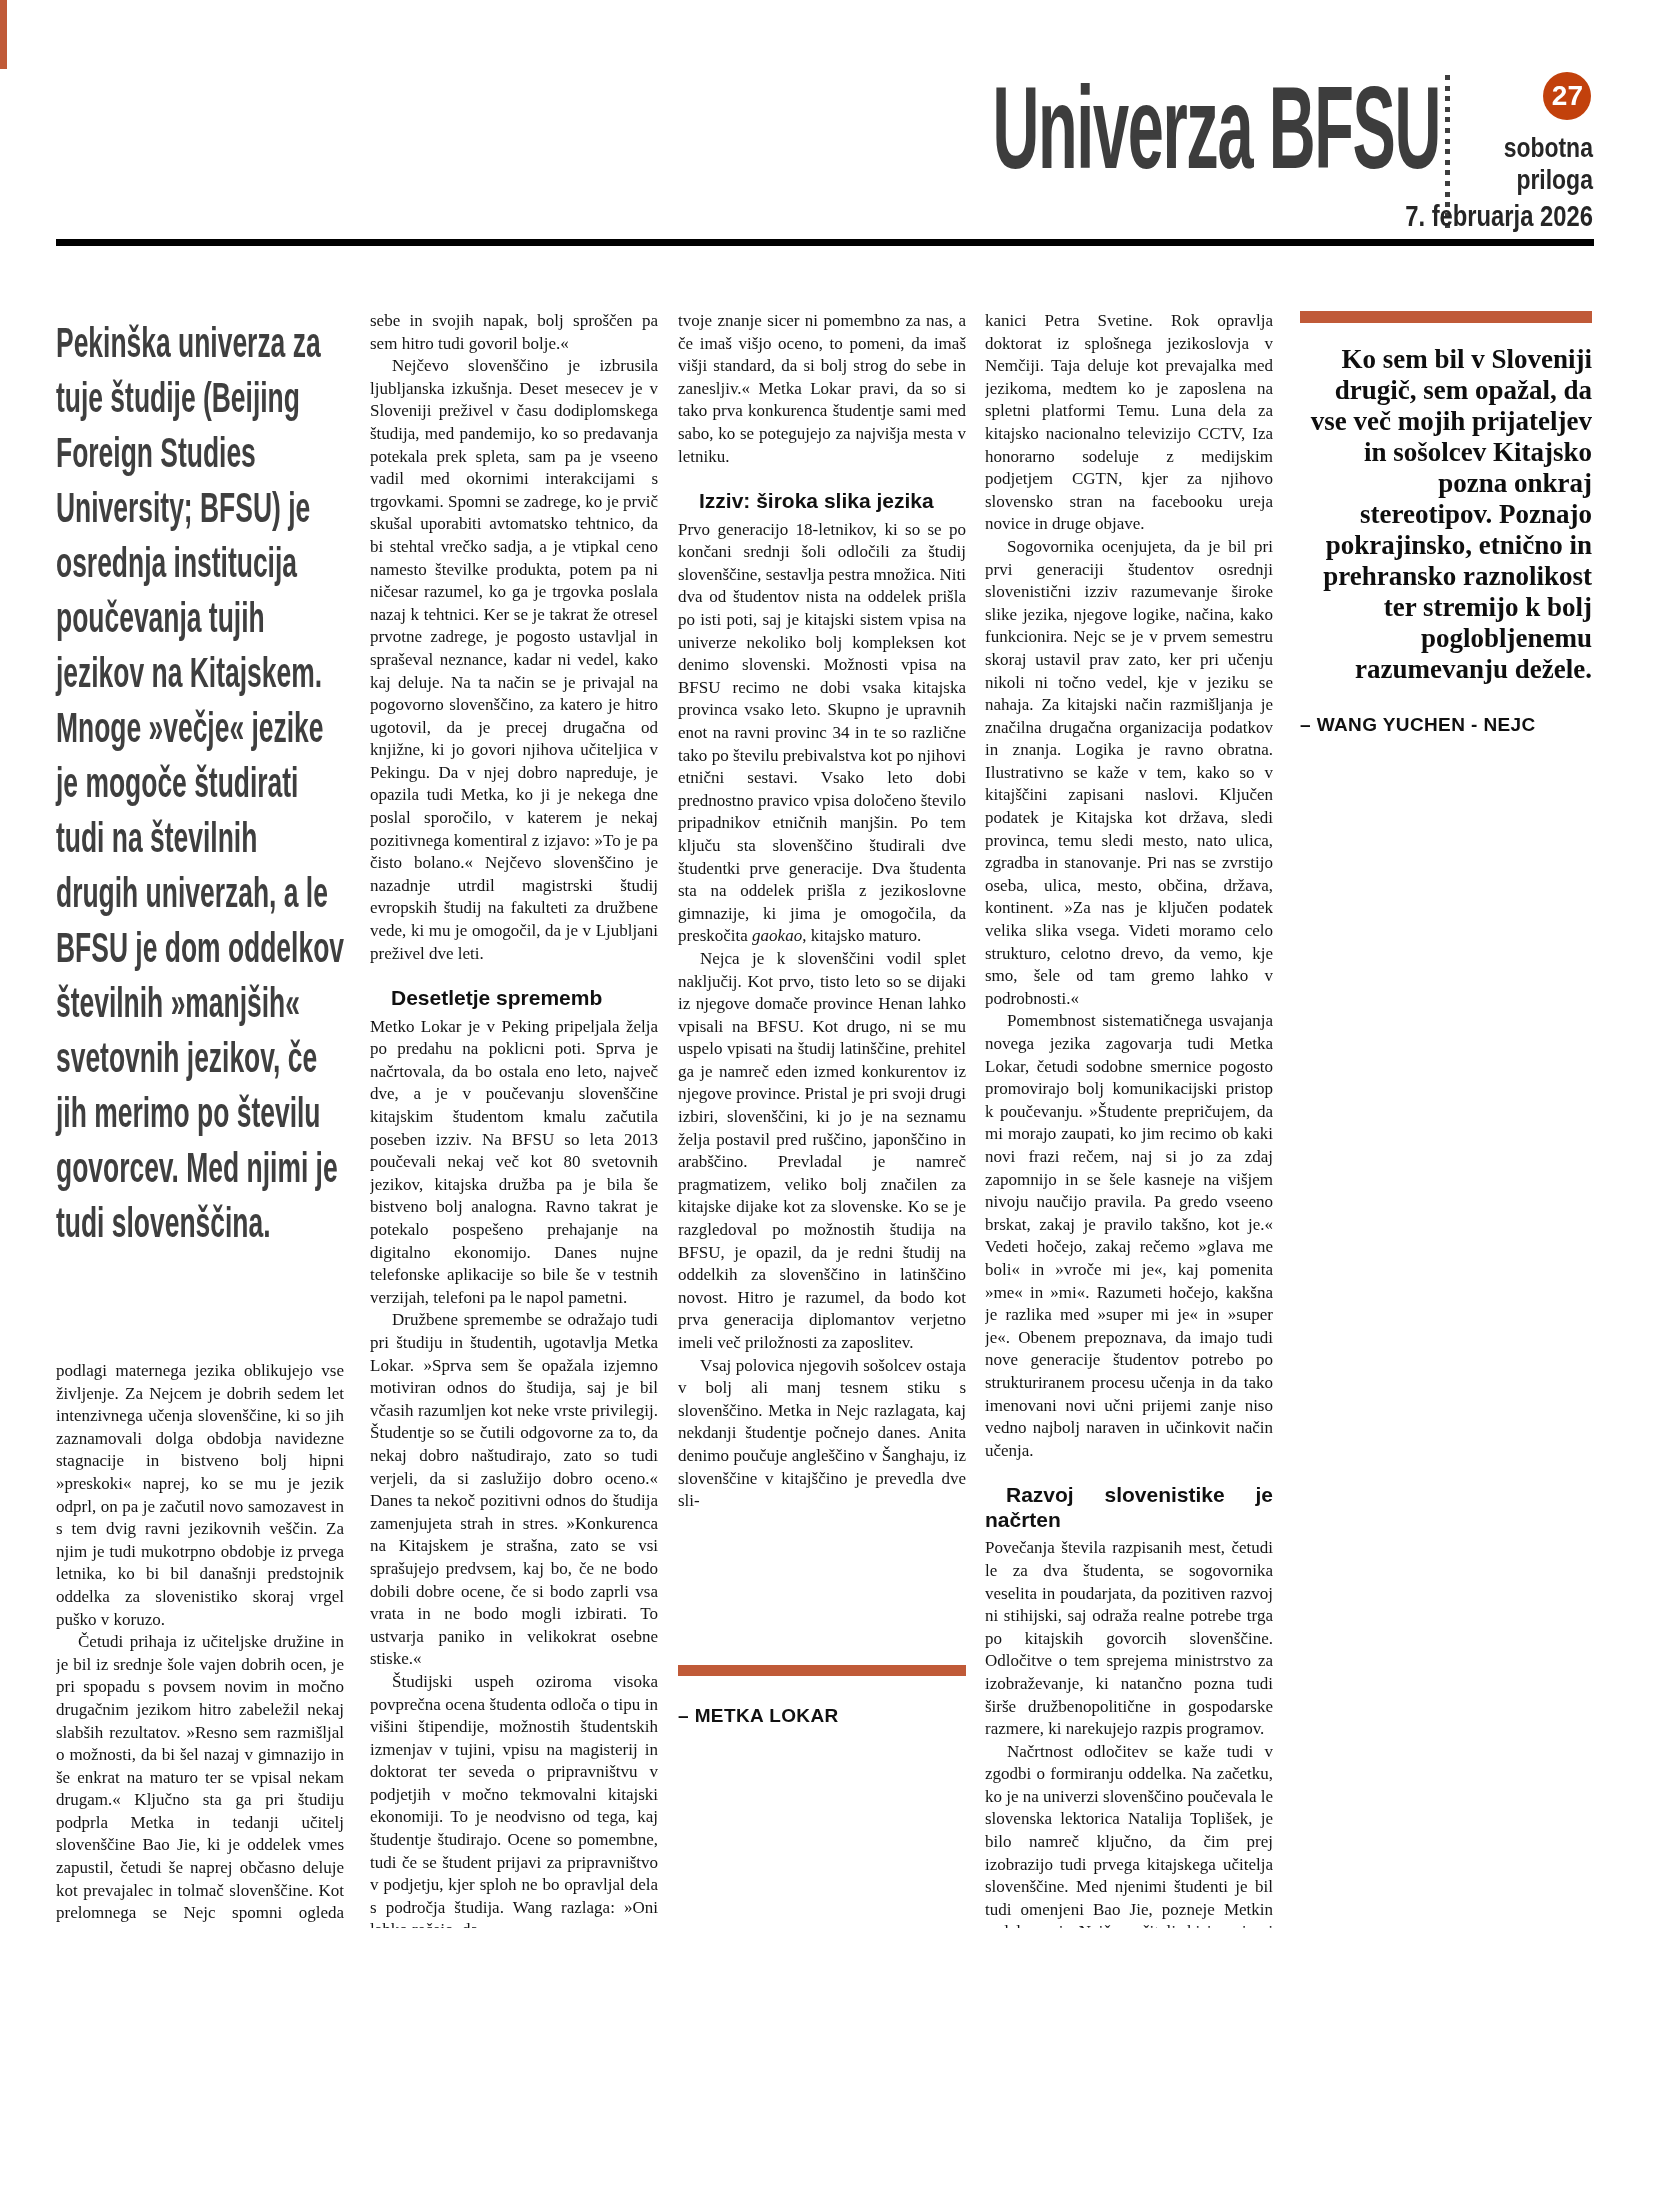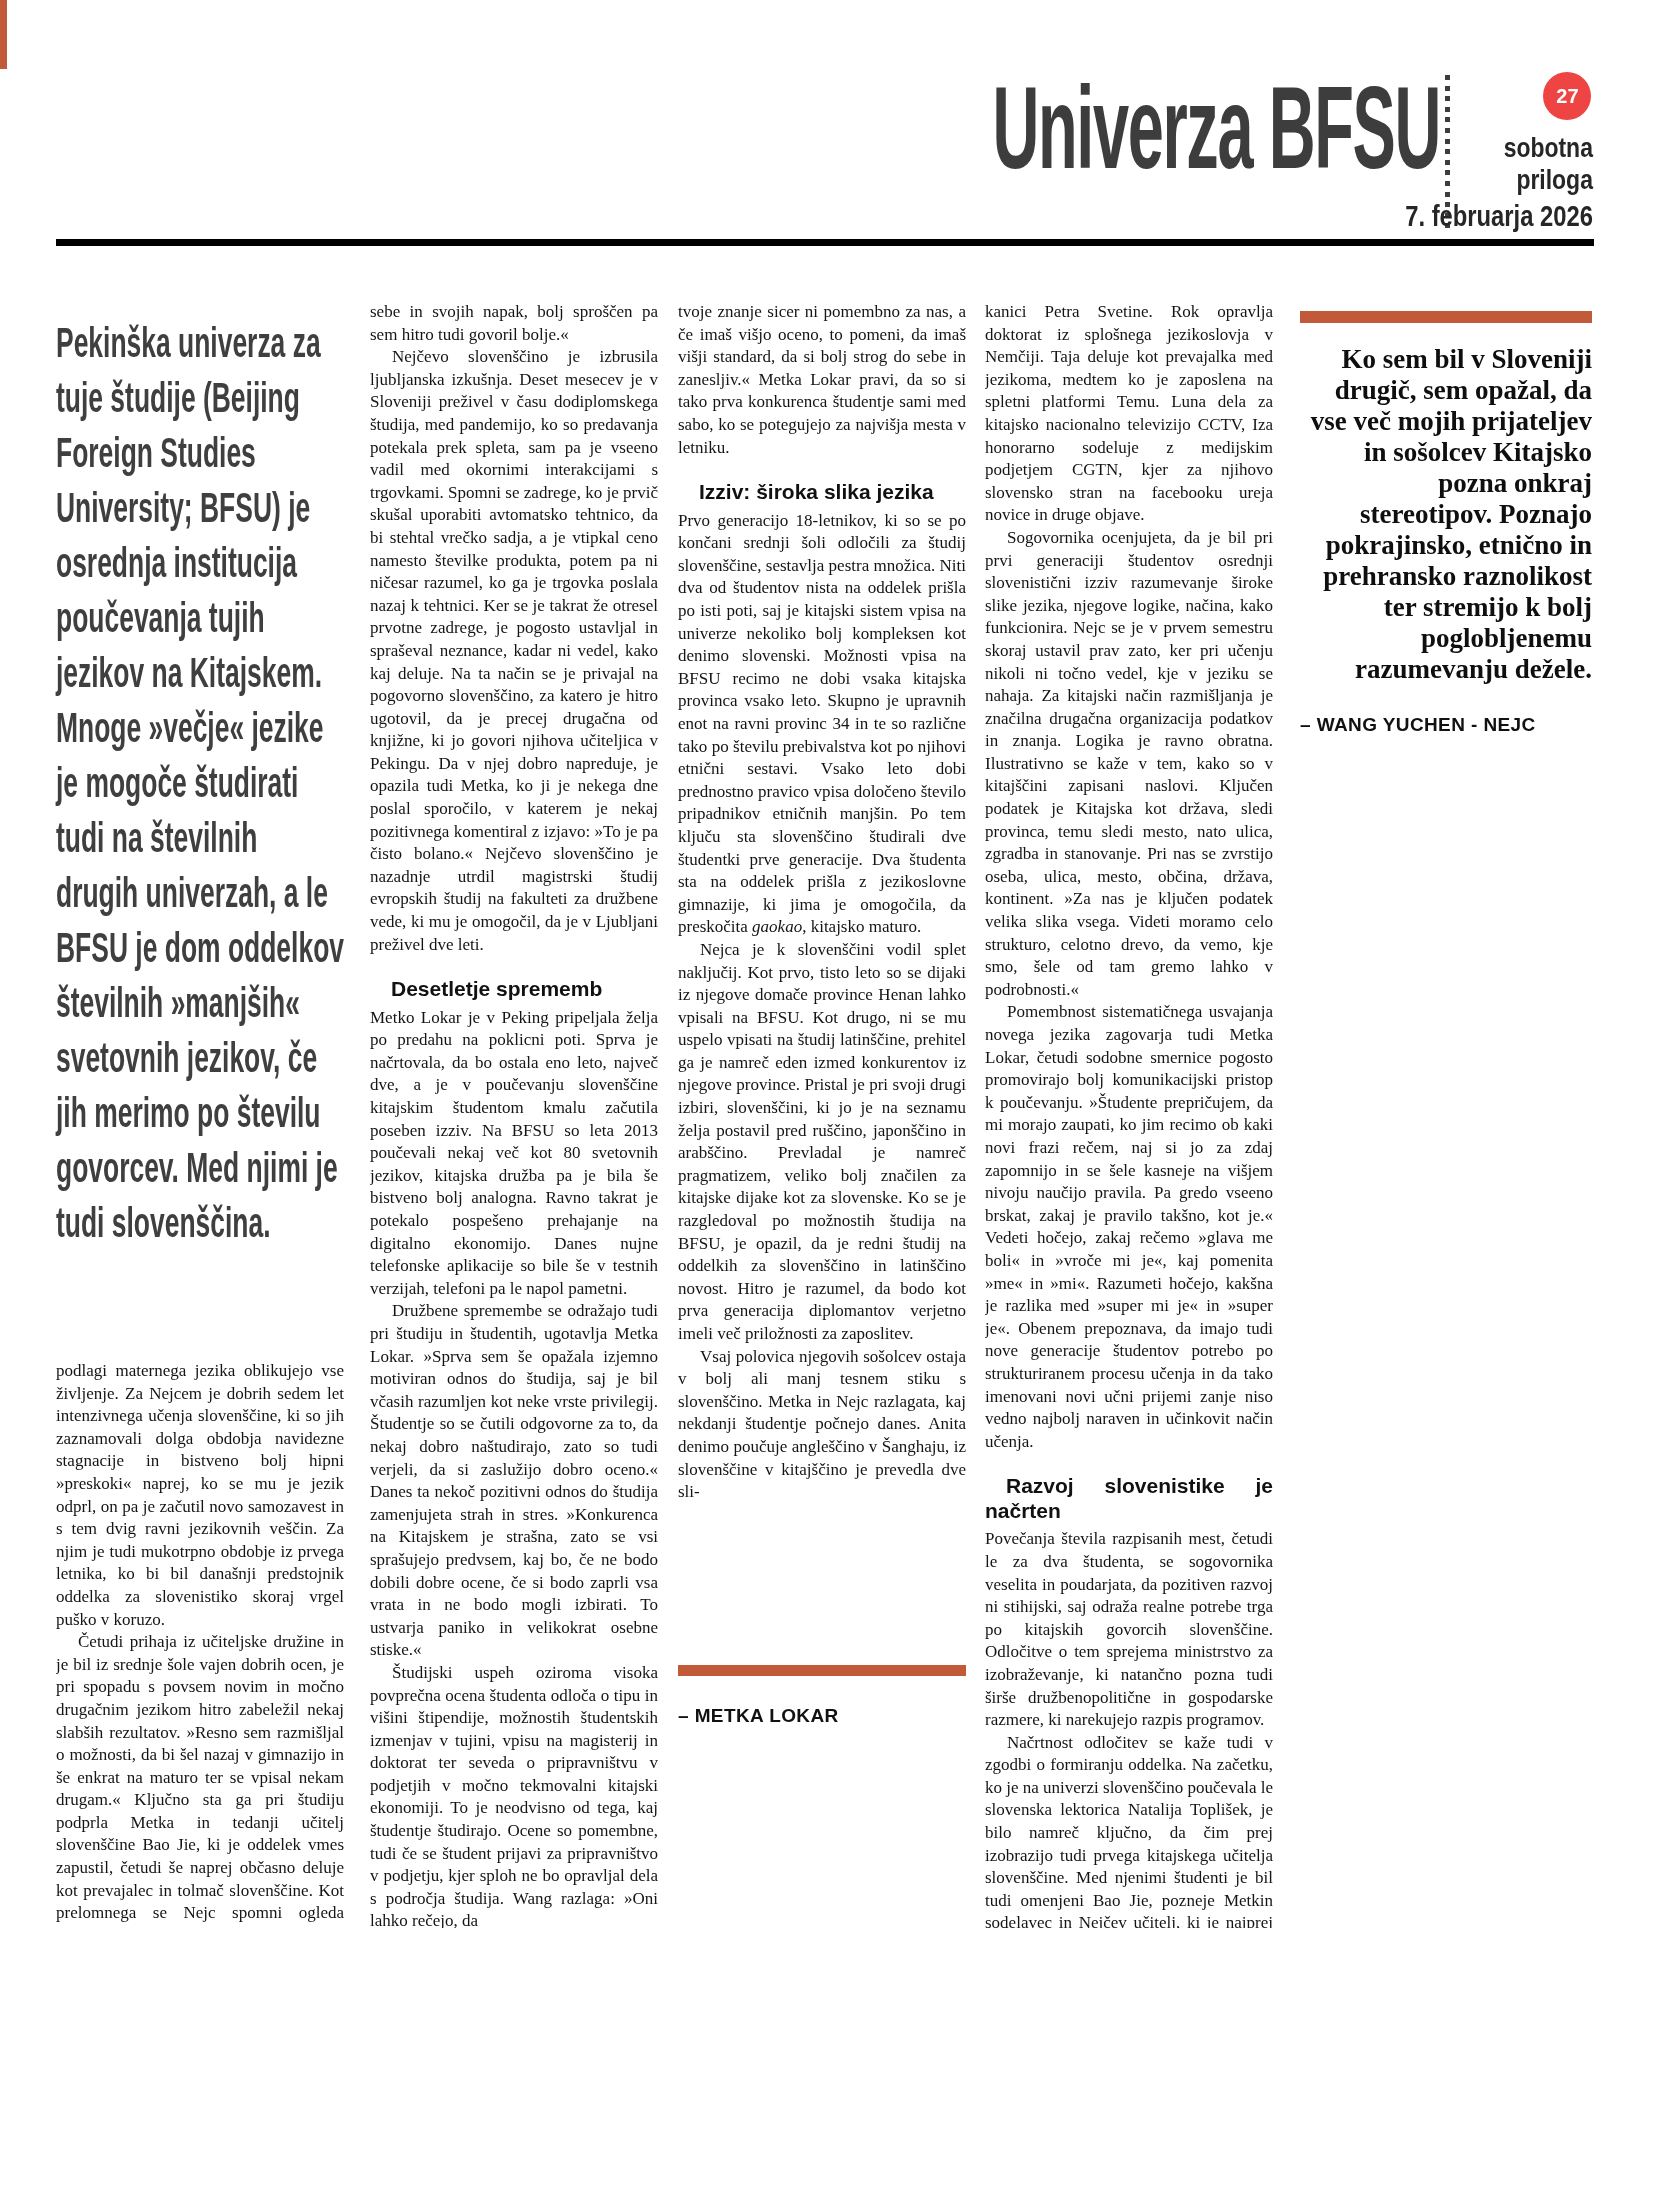--- a/index.html
+++ b/index.html
@@ -10,33 +10,33 @@
   .red-sliver{position:absolute;left:0;top:0;width:7.4px;height:69px;}
 
   
   .masthead-title{position:absolute;right:238px;top:70px;white-space:nowrap;
     font-family:"Liberation Sans",sans-serif;font-weight:bold;font-size:116px;line-height:1;
     color:#3d3d3d;letter-spacing:-2.5px;transform:scaleX(0.56);transform-origin:top right;}
   .dotted-divider{position:absolute;left:1445px;top:75px;width:4.9px;height:156px;
     background:repeating-linear-gradient(to bottom,#3d3d3d 0 4.9px,transparent 4.9px 10.6px);}
   .issue-block{position:absolute;right:85px;top:72px;text-align:right;
     font-family:"Liberation Sans",sans-serif;font-weight:bold;color:#262626;}
-  .page-number-badge{width:48px;height:48px;border-radius:50%;background:#ef4444;color:#ffffff;
-    font-size:20px;line-height:48px;text-align:center;margin:0 1.6px 11.5px auto;}
+  .page-number-badge{width:48px;height:48px;border-radius:50%;background:#c2410c;color:#ffffff;
+    font-size:28px;line-height:48px;text-align:center;margin:0 1.6px 11.5px auto;}
   .supplement-line{font-size:28px;line-height:32px;transform:scaleX(0.82);transform-origin:center right;}
   .issue-date{font-size:29px;line-height:34px;margin-top:3.3px;transform:scaleX(0.82);transform-origin:center right;white-space:nowrap;}
   .masthead-rule{position:absolute;left:56px;top:239px;width:1538px;height:7.4px;background:#000000;}
 
   
   .intro-lede{position:absolute;left:56px;top:315px;width:471px;
     font-family:"Liberation Sans",sans-serif;font-weight:bold;font-size:43px;line-height:55px;
     color:#3f3f3f;transform:scaleX(0.615);transform-origin:top left;}
 
   
-  .col{position:absolute;top:301px;width:288px;height:1868px;overflow:hidden;
+  .col{position:absolute;top:310px;width:288px;height:1868px;overflow:hidden;
     font-size:17px;line-height:22.6px;text-align:justify;hyphens:auto;-webkit-hyphens:auto;}
   .col p{margin:0;text-indent:22px;}
   .col p.cont{text-indent:0;}
   .col h3.subhead{font-family:"Liberation Sans",sans-serif;font-weight:bold;font-size:21px;
     line-height:24.6px;margin:21px 0 4.9px 0;text-indent:21px;color:#111111;}
   #col1-body{left:56px;top:1360px;height:822px;}
   #col2{left:370px;}
   #col3{left:678px;height:1339px;}
   #col4{left:985px;}
 

